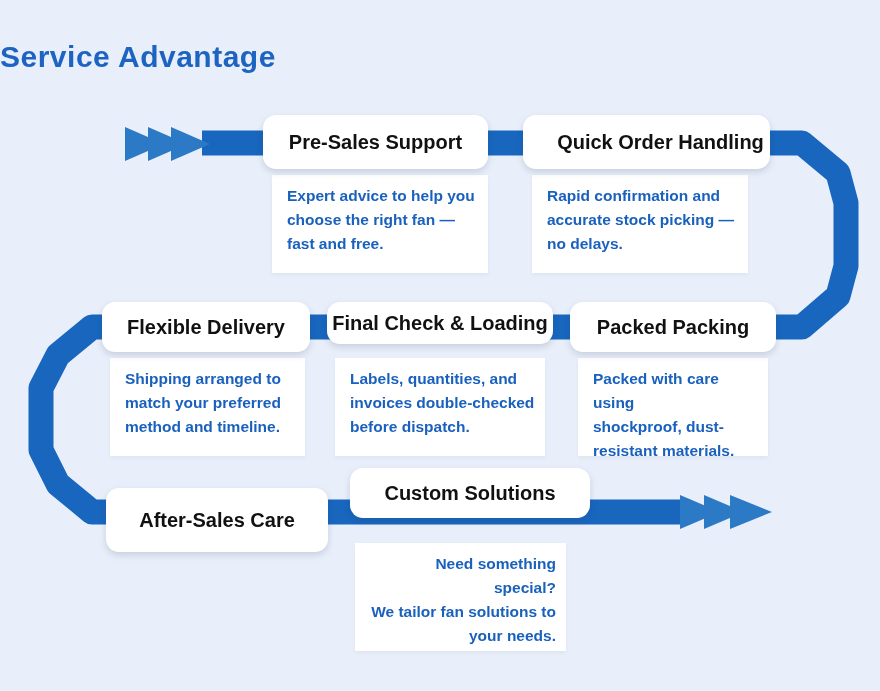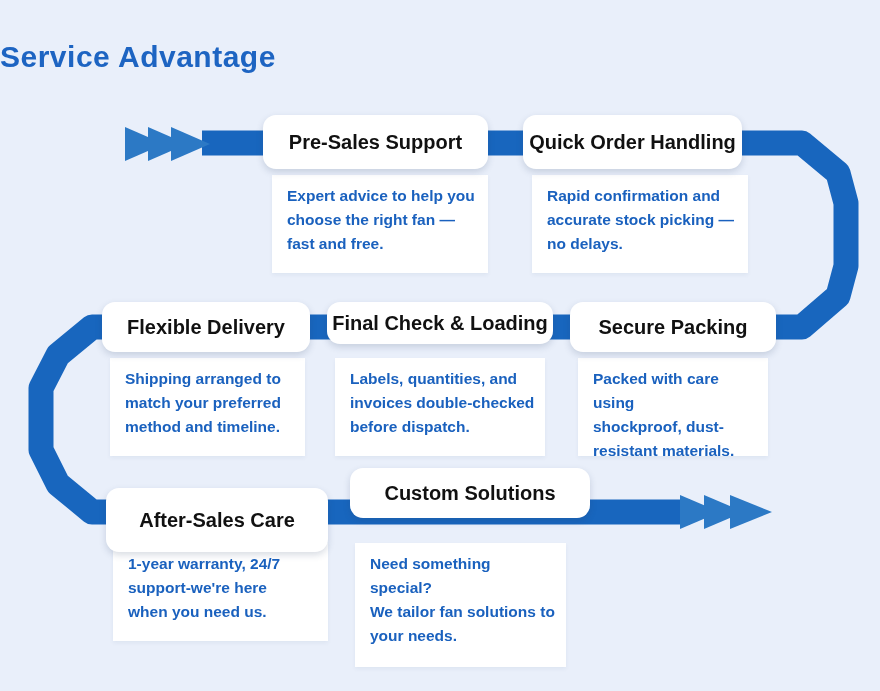--- a/index.html
+++ b/index.html
@@ -42,34 +42,34 @@
     font-weight:bold;
     line-height:24px;
     padding:9px 10px 0 15px;
     box-sizing:border-box;
     white-space:pre-line;
     z-index:1;
   }
   
   .t1{left:263px;top:115px;width:225px;height:54px;}
   .d1{left:272px;top:175px;width:216px;height:98px;}
-  .t2{left:523px;top:115px;width:219px;height:54px;}
+  .t2{left:523px;top:115px;width:219px;height:54px;padding-left:28px;}
   .d2{left:532px;top:175px;width:216px;height:98px;}
   
   .t3{left:102px;top:302px;width:208px;height:50px;}
   .d3{left:110px;top:358px;width:195px;height:98px;}
   .t4{left:327px;top:302px;width:226px;height:42px;}
   .d4{left:335px;top:358px;width:210px;height:98px;}
   .t5{left:570px;top:302px;width:206px;height:50px;}
   .d5{left:578px;top:358px;width:190px;height:98px;}
   
   .t6{left:106px;top:488px;width:222px;height:64px;}
   .d6{left:113px;top:543px;width:215px;height:98px;}
   .t7{left:350px;top:468px;width:240px;height:50px;}
-  .d7{left:355px;top:543px;width:211px;height:124px;}
+  .d7{left:355px;top:543px;width:211px;height:108px;text-align:right;}
 </style>
 </head>
 <body>
 
 <div class="canvas">
 
   <div class="page-title">Service Advantage</div>
 
   <svg class="flow-svg" viewBox="0 0 880 691" xmlns="http://www.w3.org/2000/svg">
 
@@ -114,28 +114,25 @@
   <div class="card-title t3">Flexible Delivery</div>
   <div class="card-desc d3">Shipping arranged to
 match your preferred
 method and timeline.</div>
 
   <div class="card-title t4">Final Check &amp; Loading</div>
   <div class="card-desc d4">Labels, quantities, and
 invoices double-checked
 before dispatch.</div>
 
-  <div class="card-title t5">Secure Packing</div>
+  <div class="card-title t5">Packed Packing</div>
   <div class="card-desc d5">Packed with care using
 shockproof, dust-
 resistant materials.</div>
 
   <div class="card-title t6">After-Sales Care</div>
-  <div class="card-desc d6">1-year warranty, 24/7
-support-we're here
-when you need us.</div>
 
   <div class="card-title t7">Custom Solutions</div>
   <div class="card-desc d7">Need something special?
 We tailor fan solutions to
 your needs.</div>
 
 </div>
 
 </body></html>

